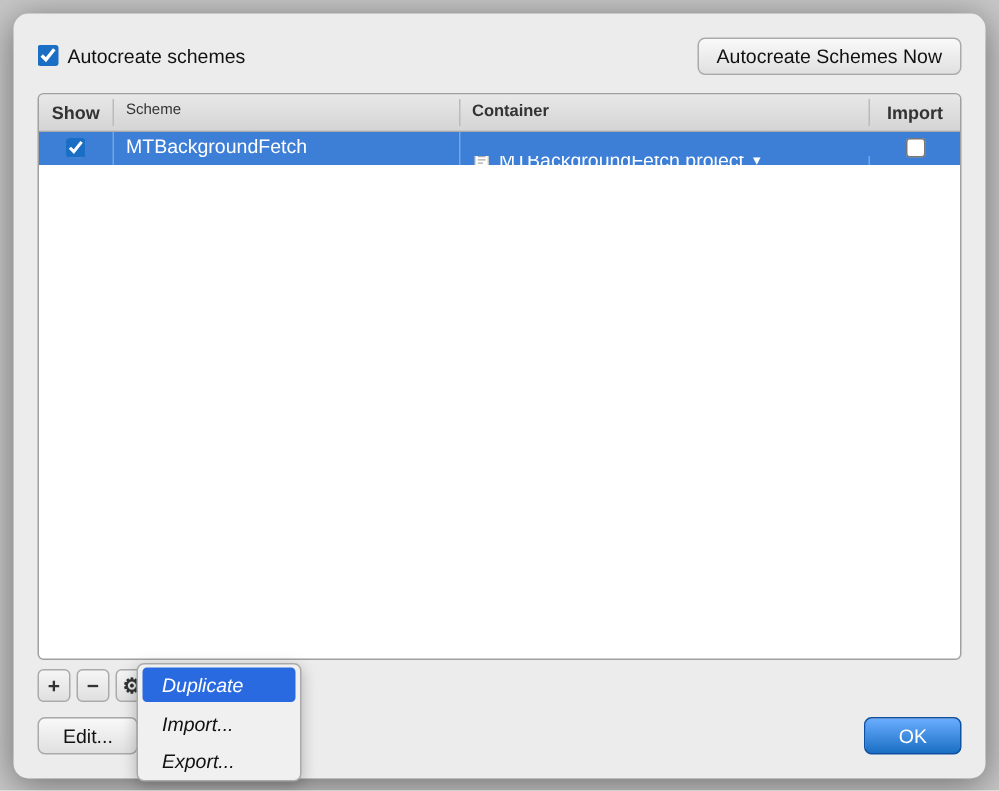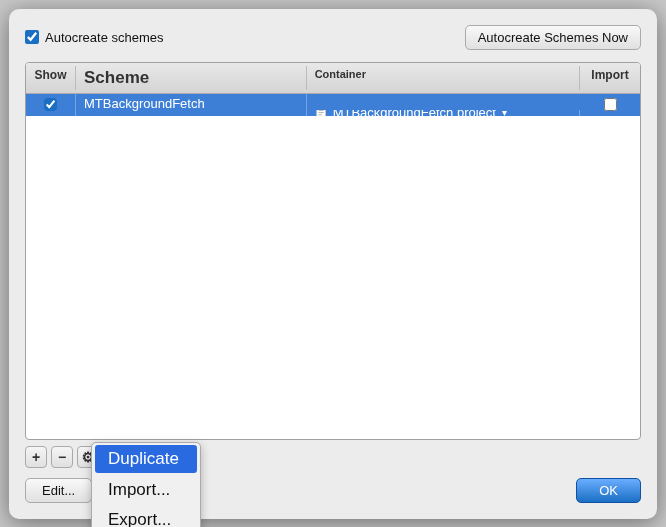--- a/index.html
+++ b/index.html
@@ -88,23 +88,23 @@
       text-align: center;
       font-size: 12px;
       color: #333;
       font-weight: 600;
       padding: 2px 4px;
       border-right: 1px solid #bbb;
     }
 
     .th-scheme {
       flex: 1;
-      font-size: 17px;
-      color: #333;
-      font-weight: 700;
+      font-size: 10px;
+      color: #333;
+      font-weight: 400;
       padding: 2px 8px;
       border-right: 1px solid #bbb;
     }
 
     .th-container {
       flex: 1.2;
       font-size: 11px;
       color: #333;
       font-weight: 600;
       padding: 2px 8px;
@@ -223,23 +223,24 @@
       border-radius: 5px;
       box-shadow: 0 3px 10px rgba(0,0,0,0.25);
       min-width: 110px;
       z-index: 100;
       overflow: hidden;
     }
 
     .menu-item {
       padding: 5px 16px;
       cursor: pointer;
-      font-size: 17px;
+      font-size: 13px;
       color: #111;
       white-space: nowrap;
+      font-style: italic;
     }
 
     .menu-item.selected {
       background: #2a6ae0;
       color: #fff;
       border-radius: 3px;
       margin: 2px 3px;
       padding: 4px 13px;
     }
 

